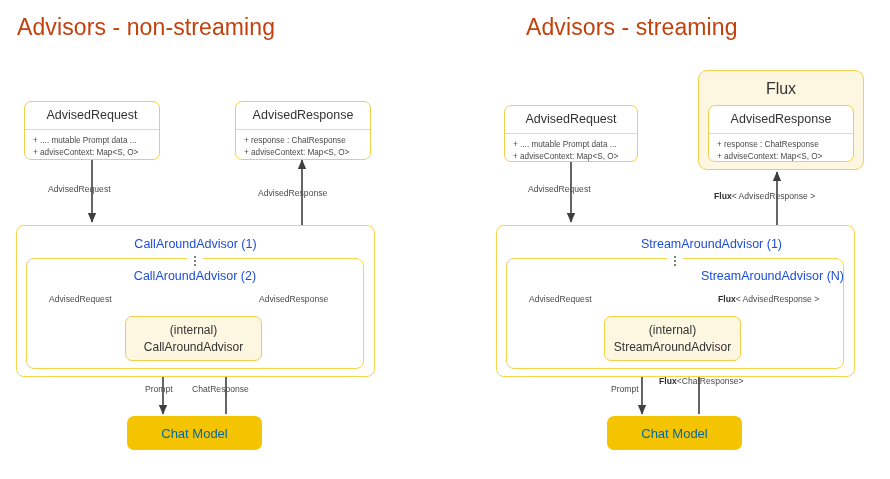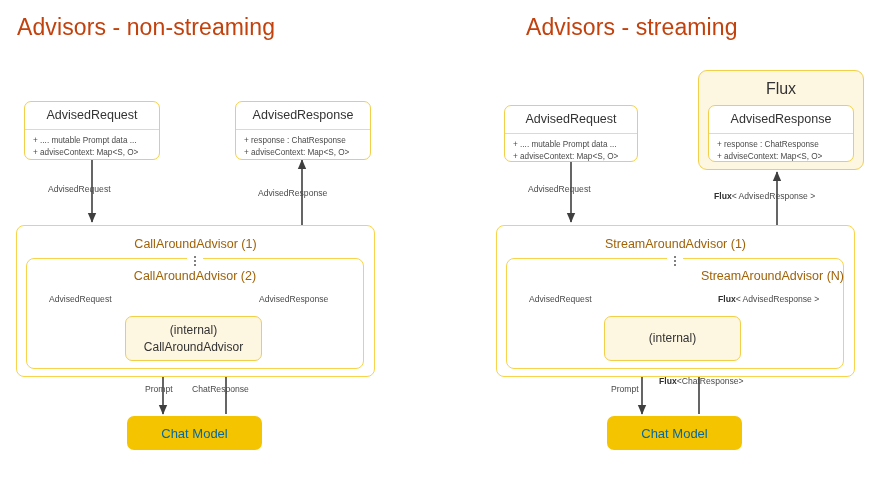--- a/index.html
+++ b/index.html
@@ -70,21 +70,21 @@
     border: 1px solid #f7d44c;
     border-radius: 8px;
     background: #ffffff;
     box-sizing: border-box;
   }
   .advisor-label {
     position: absolute;
     width: 100%;
     text-align: center;
     font-size: 12.5px;
-    color: #a16207;
+    color: #1d4ed8;
     white-space: nowrap;
   }
   .ellipsis-dots {
     position: absolute;
     width: 16px;
     text-align: center;
     font-size: 13px;
     line-height: 4px;
     color: #555555;
     background: #ffffff;
@@ -266,35 +266,36 @@
     <div class="uml-body">
       <div class="uml-row">+ .... mutable Prompt data ...</div>
       <div class="uml-row">+ adviseContext: Map&lt;S, O&gt;</div>
     </div>
   </div>
 
   <div class="edge-label" style="left:83px; top:185px;">AdvisedRequest</div>
   <div class="edge-label" style="left:269px; top:192px;"><b>Flux</b><span>&lt; AdvisedResponse &gt;</span></div>
 
   <div class="advisor-outer" style="left:51px; top:225px; width:359px; height:152px;"></div>
-  <div class="advisor-label" style="left:51px; top:237px; width:359px;">StreamAroundAdvisor (1)</div>
+  <div class="advisor-label" style="left:51px; top:237px; width:359px;padding-left:36px;">StreamAroundAdvisor (1)</div>
 
   <div class="advisor-inner" style="left:61px; top:258px; width:338px; height:111px;"></div>
   <div class="ellipsis-dots" style="left:222px; top:251px;">
       <span></span>
       <span></span>
       <span></span>
     </div>
   <div class="advisor-label" style="left:61px; top:269px; width:338px;text-align:right;">StreamAroundAdvisor (N)</div>
 
   <div class="edge-label" style="left:84px; top:295px;">AdvisedRequest</div>
   <div class="edge-label" style="left:273px; top:295px;"><b>Flux</b><span>&lt; AdvisedResponse &gt;</span></div>
 
   <div class="internal-box" style="left:159px; top:316px; width:137px; height:45px;">
     <div>(internal)</div>
+    <div>StreamAroundAdvisor</div>
   </div>
 
   <div class="edge-label" style="left:166px; top:385px;">Prompt</div>
   <div class="edge-label" style="left:214px; top:377px;"><b>Flux</b><span>&lt;ChatResponse&gt;</span></div>
 
   <div class="chat-model" style="left:162px; top:416px; width:135px; height:34px; background:#f5c400;">
     <span>Chat Model</span>
   </div>
 </div>
 

